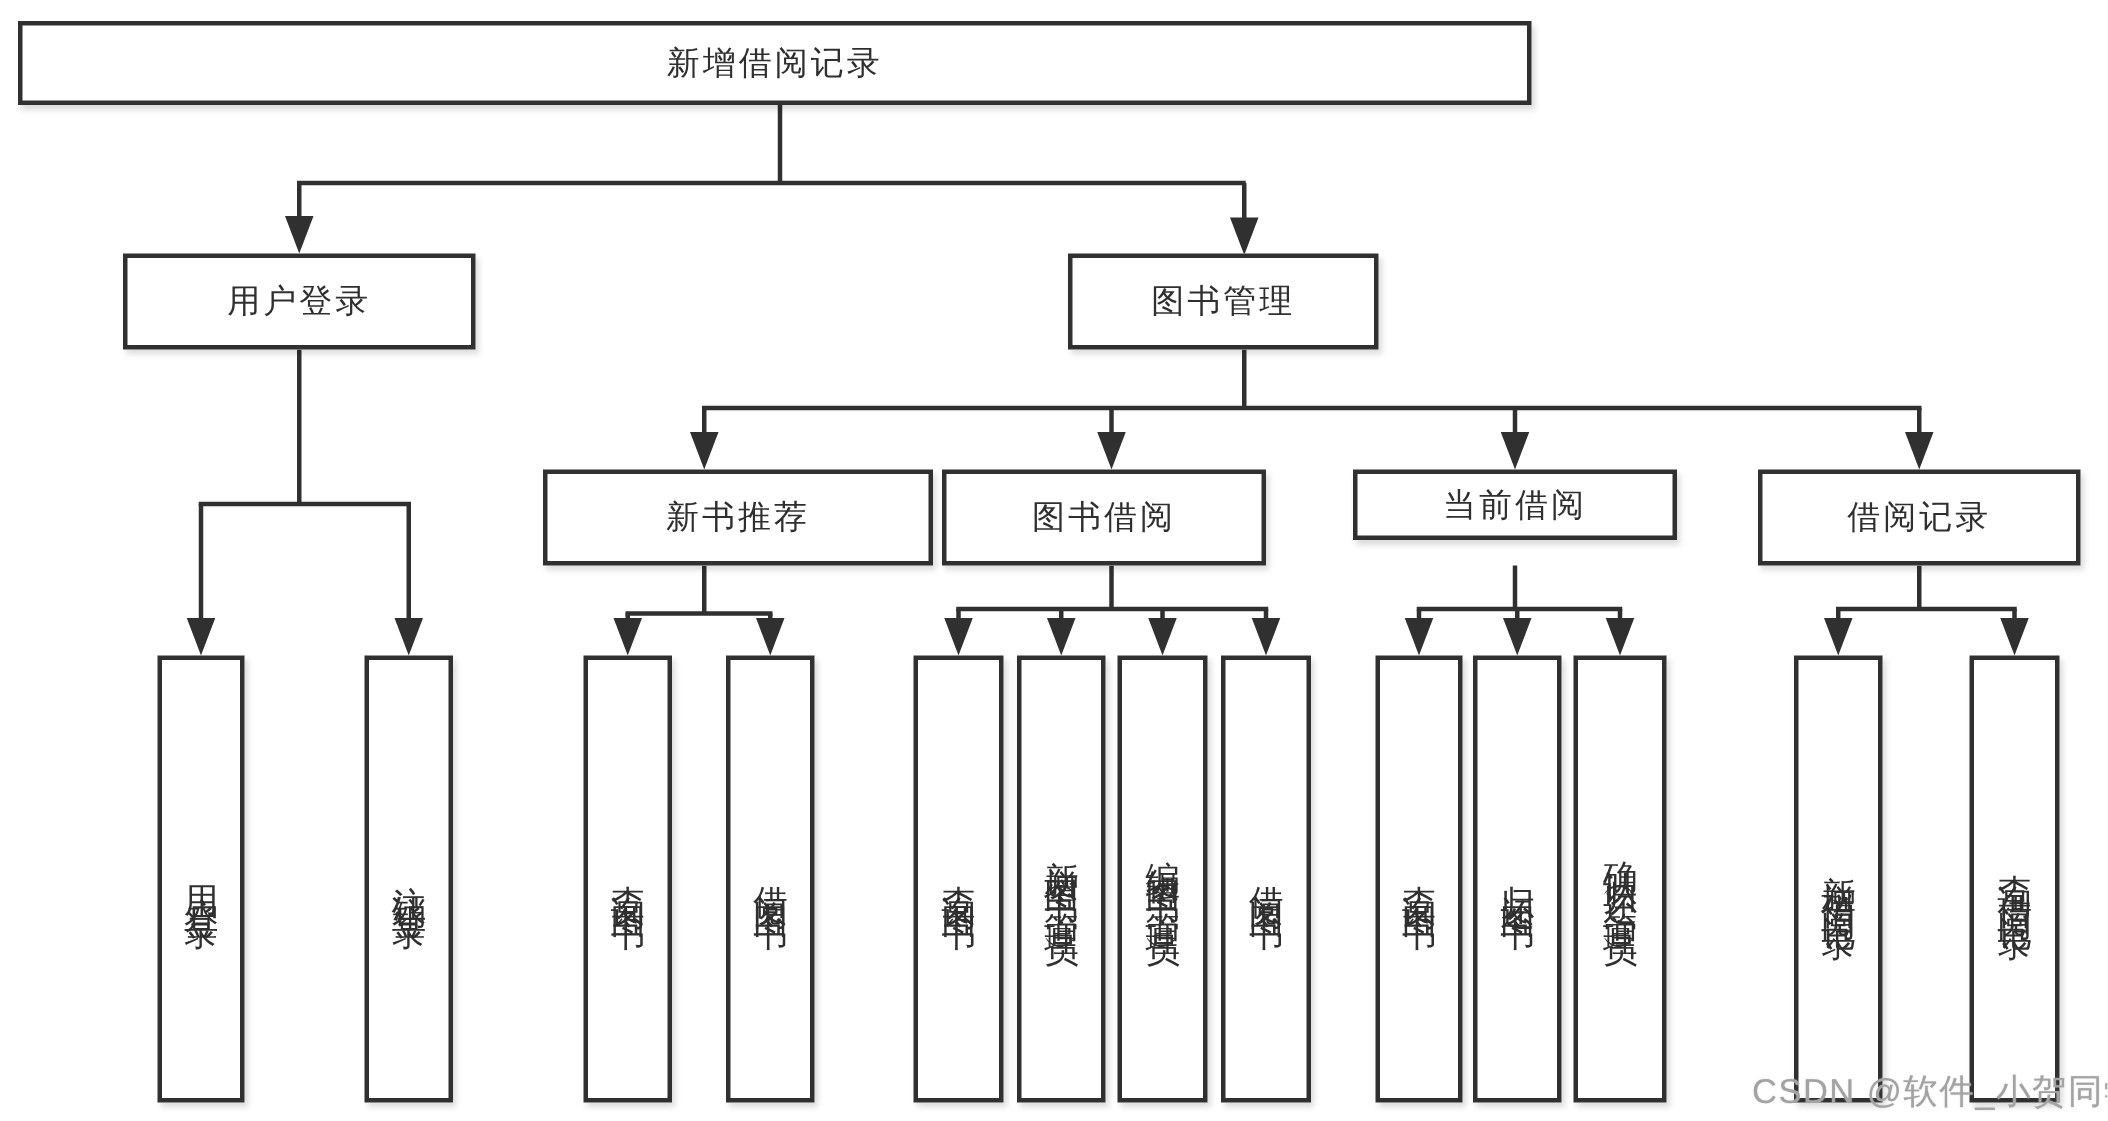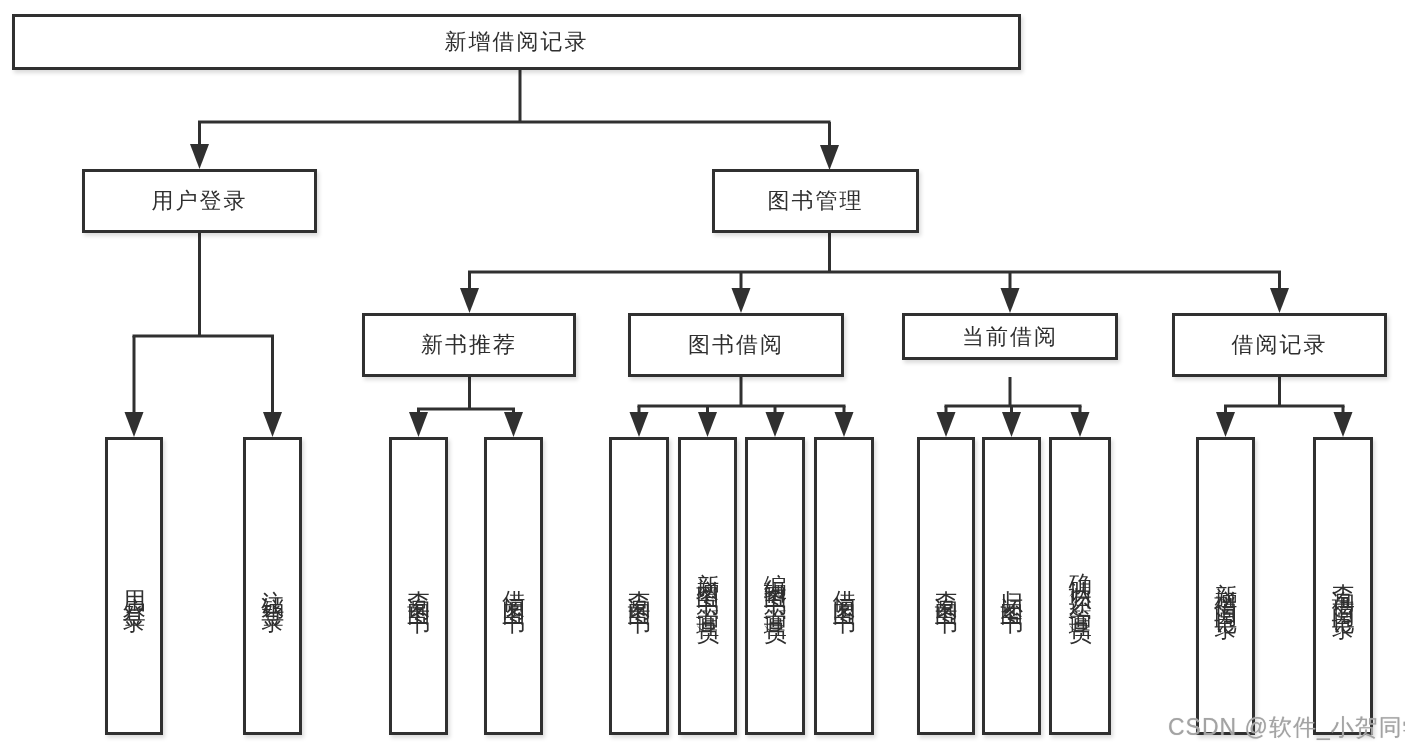--- a/index.html
+++ b/index.html
@@ -129,21 +129,21 @@
       <polygon points="1216,412 1235,412 1225.5,437"></polygon>
       <polygon points="1333.5,412 1352.5,412 1343,437"></polygon>
     </g>
   </svg>
 
   <div class="node hbox" style="left:12px; top:14px; width:1009px; height:56px;">新增借阅记录</div>
 
   <div class="node hbox" style="left:82px; top:169px; width:235px; height:64px;">用户登录</div>
   <div class="node hbox" style="left:712px; top:169px; width:207px; height:64px;">图书管理</div>
 
-  <div class="node hbox" style="left:362px; top:313px; width:214px; height:64px;">新书推荐</div>
+  <div class="node hbox" style="left:362px; top:313px; width:260px; height:64px;">新书推荐</div>
   <div class="node hbox" style="left:628px; top:313px; width:216px; height:64px;">图书借阅</div>
   <div class="node hbox" style="left:902px; top:313px; width:216px; height:47px;">当前借阅</div>
   <div class="node hbox" style="left:1172px; top:313px; width:215px; height:64px;">借阅记录</div>
 
   <div class="node vbox" style="left:105px; top:437px; width:58px; height:298px;">用户登录</div>
   <div class="node vbox" style="left:243px; top:437px; width:59px; height:298px;">注销登录</div>
 
   <div class="node vbox" style="left:389px; top:437px; width:59px; height:298px;">查询图书</div>
   <div class="node vbox" style="left:484px; top:437px; width:59px; height:298px;">借阅图书</div>
 

